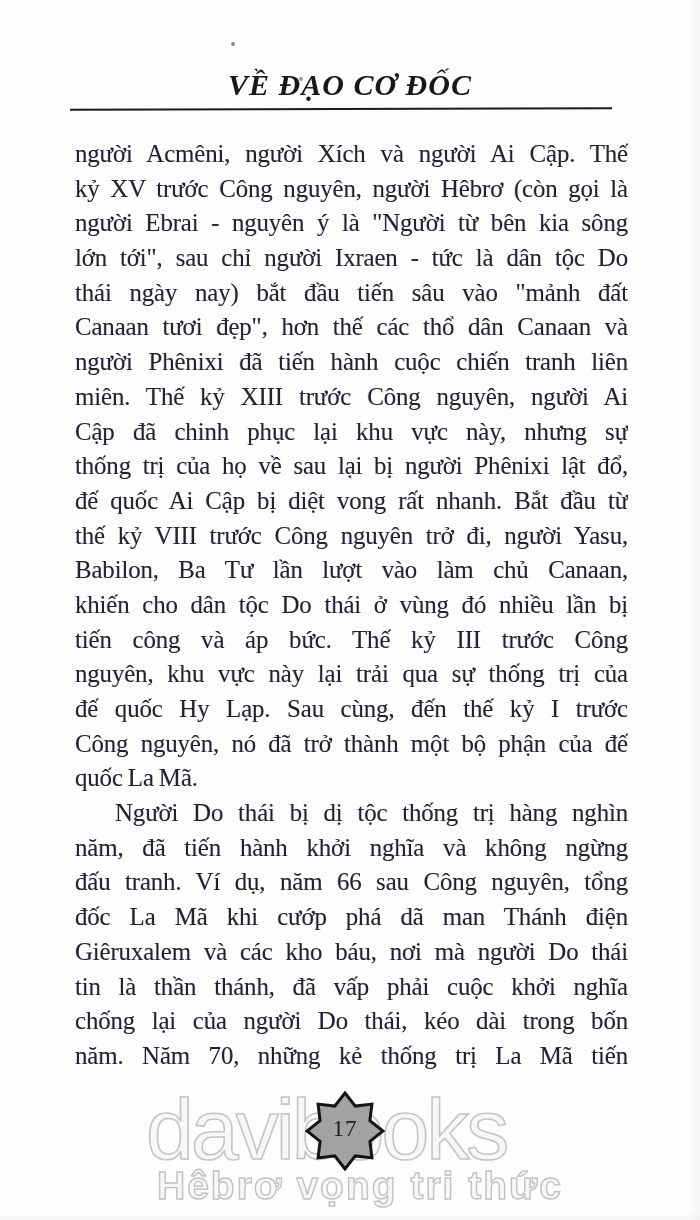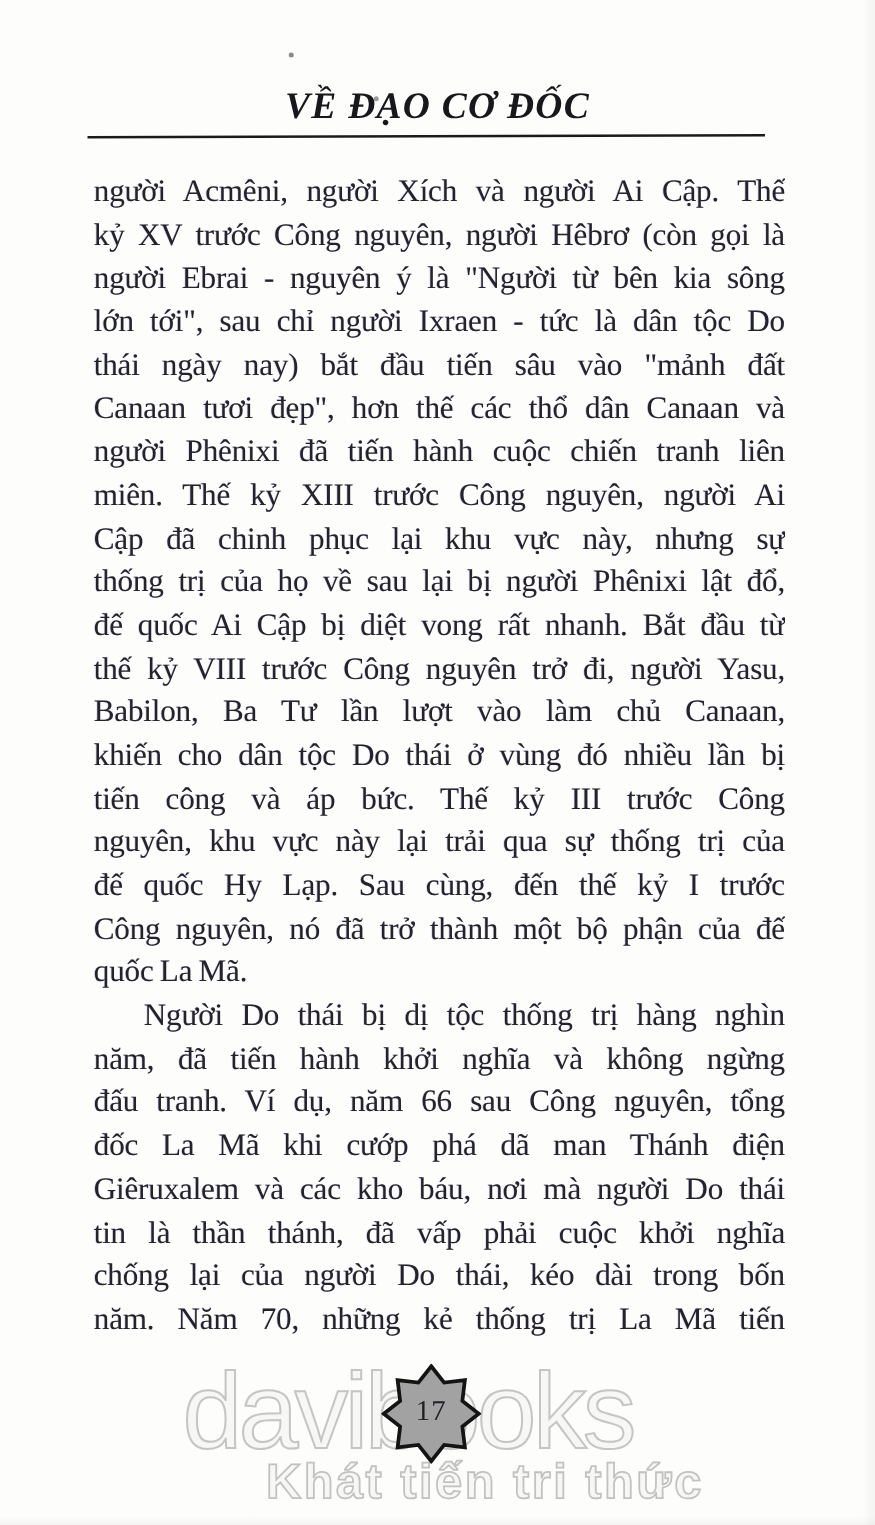--- a/index.html
+++ b/index.html
@@ -160,21 +160,21 @@
     <div class="bl">năm, đã tiến hành khởi nghĩa và không ngừng</div>
     <div class="bl">đấu tranh. Ví dụ, năm 66 sau Công nguyên, tổng</div>
     <div class="bl">đốc La Mã khi cướp phá dã man Thánh điện</div>
     <div class="bl">Giêruxalem và các kho báu, nơi mà người Do thái</div>
     <div class="bl">tin là thần thánh, đã vấp phải cuộc khởi nghĩa</div>
     <div class="bl">chống lại của người Do thái, kéo dài trong bốn</div>
     <div class="bl">năm. Năm 70, những kẻ thống trị La Mã tiến</div>
   </div>
 
   <div class="wm-main">davibooks</div>
-  <div class="wm-tagline">Khát tiến tri thức</div>
+  <div class="wm-tagline">Hêbrơ vọng tri thức</div>
 
   <div class="badge">
     <svg width="80" height="80" viewBox="0 0 80 80">
       <polygon points="40,2 50.3,15.1 66.9,13.1 64.9,29.7 78,40 64.9,50.3 66.9,66.9 50.3,64.9 40,78 29.7,64.9 13.1,66.9 15.1,50.3 2,40 15.1,29.7 13.1,13.1 29.7,15.1" fill="#a2a2a2" stroke="#141414" stroke-width="3" stroke-linejoin="miter"></polygon>
     </svg>
     <span class="badge-num">17</span>
   </div>
 
 </div>
 

